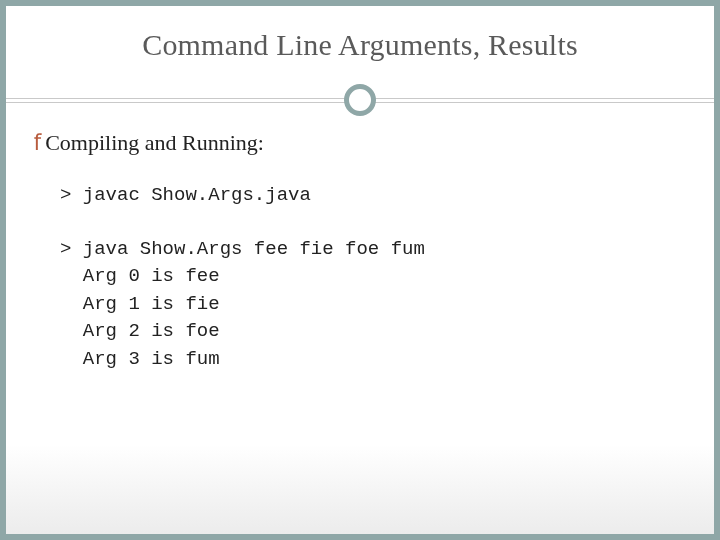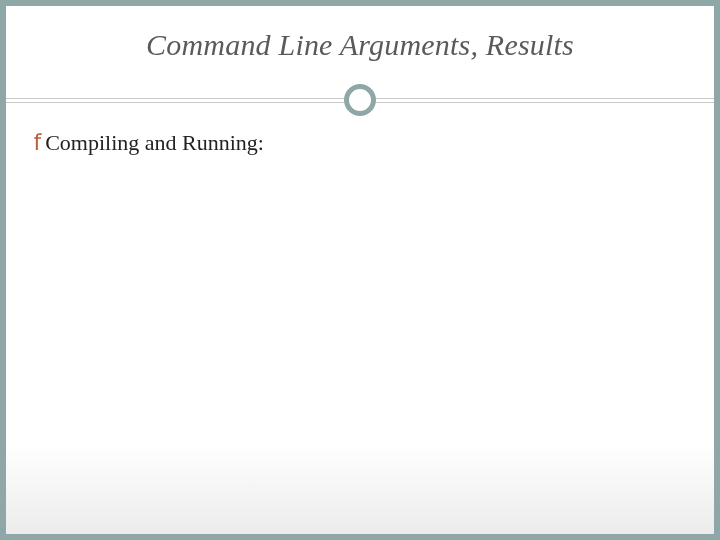--- a/index.html
+++ b/index.html
@@ -18,21 +18,20 @@
     position: relative;
     overflow: hidden;
   }
   .title {
     text-align: center;
     font-size: 30px;
     font-weight: 400;
     color: #5a5a5a;
     padding-top: 22px;
     letter-spacing: 0.2px;
-    font-style: italic;
   }
   .divider-wrap {
     position: relative;
     margin-top: 22px;
     height: 32px;
   }
   .divider-line-top {
     position: absolute;
     top: 14px;
     left: 0;
@@ -109,17 +108,23 @@
       <div class="divider-line-bottom"></div>
       <div class="divider-circle"></div>
     </div>
 
     <div class="content">
       <div class="bullet-row">
         <span class="bullet-icon">ẝ</span>
         <span class="bullet-text">Compiling and Running:</span>
       </div>
 
+      <div class="code-block"><span>&gt; javac Show.Args.java</span>
+<div class="gap"></div><span>&gt; java Show.Args fee fie foe fum</span>
+<span>  Arg 0 is fee</span>
+<span>  Arg 1 is fie</span>
+<span>  Arg 2 is foe</span>
+<span>  Arg 3 is fum</span></div>
     </div>
 
     <div class="gradient-bottom"></div>
   </div>
 </div>
 
 </body></html>

